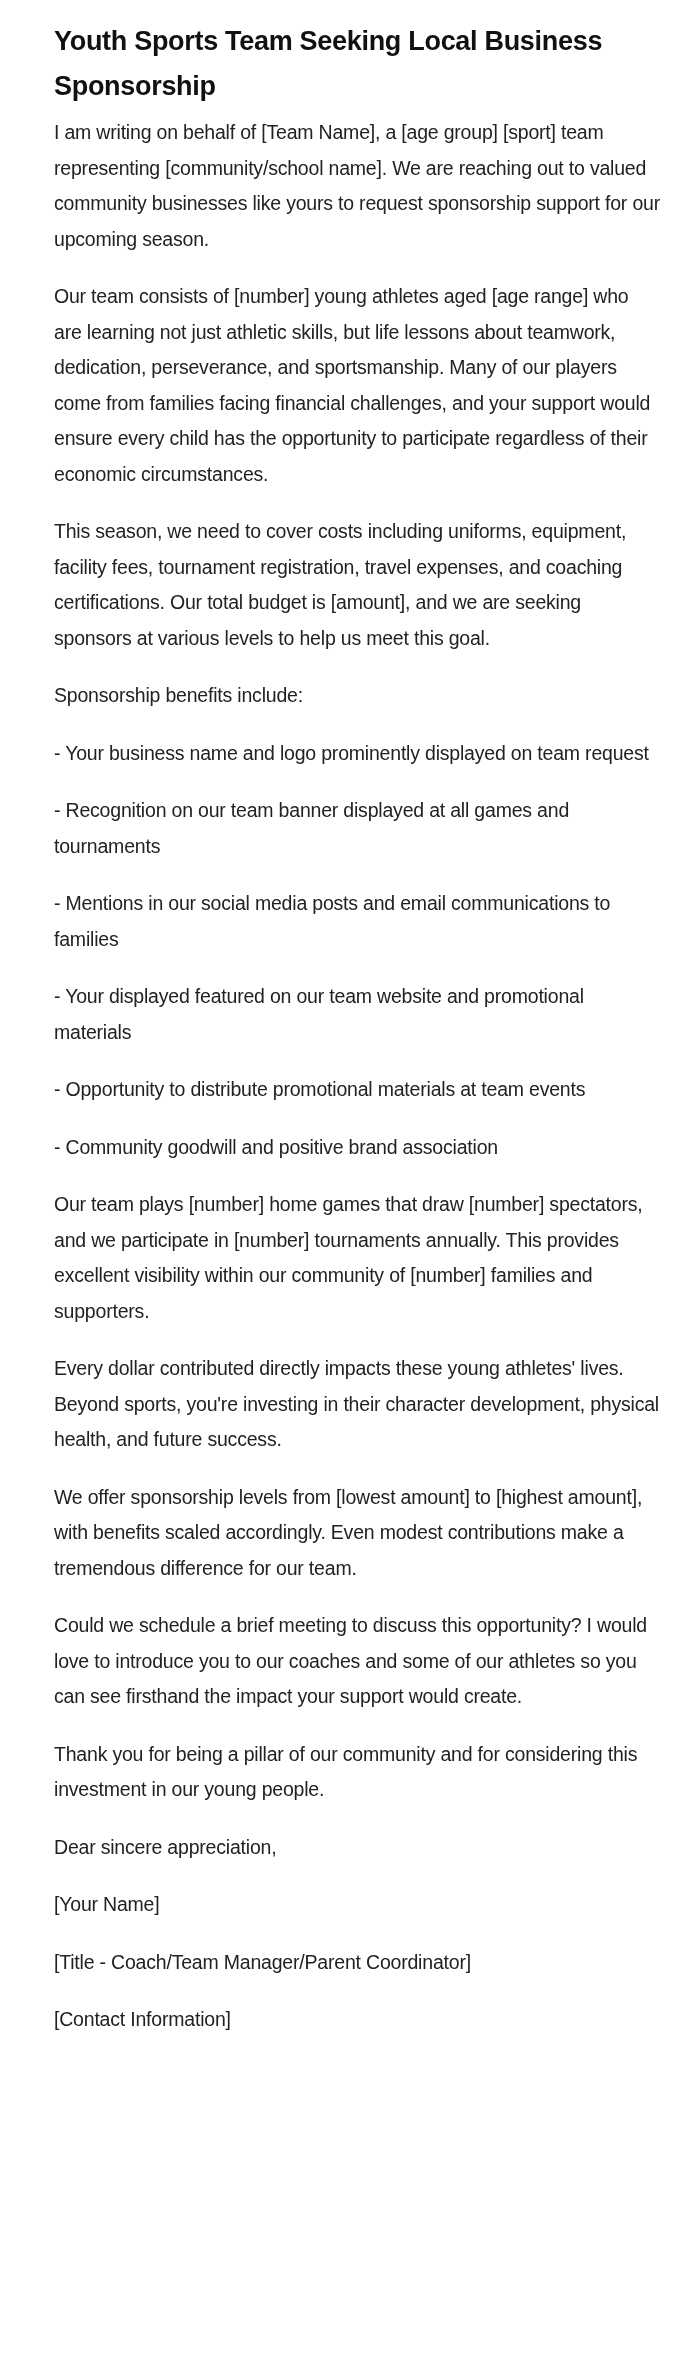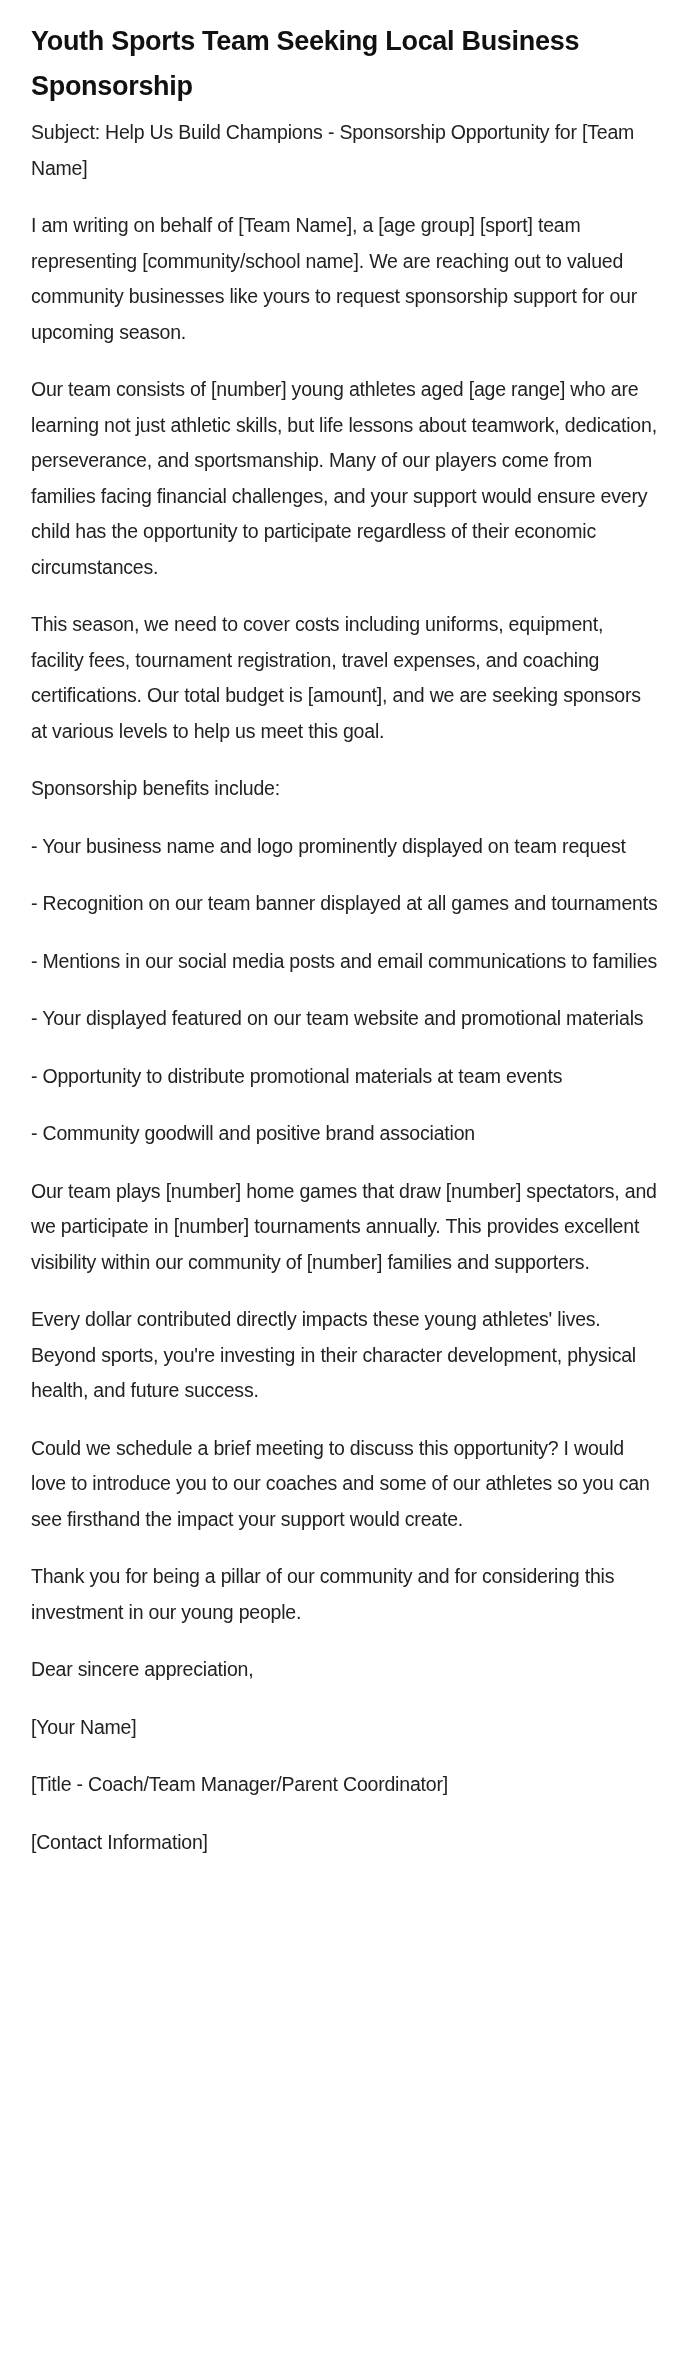--- a/index.html
+++ b/index.html
@@ -1,37 +1,37 @@
 <!DOCTYPE html>
 <html><head>
 <meta charset="utf-8">
 <style>
   html, body { margin: 0; padding: 0; background: #ffffff; }
   body { width: 700px; min-height: 2353px; }
-  .page { padding: 19px 40px 40px 31px; color: #1a1a1a; font-family: "Liberation Sans", sans-serif; }
+  .page { padding: 19px 40px 40px 54px; color: #1a1a1a; font-family: "Liberation Sans", sans-serif; }
   .title { font-size: 27px; font-weight: bold; line-height: 45px; margin: 0 0 6px 0; color: #111; letter-spacing: -0.3px; }
   .para { font-size: 19.5px; line-height: 35.5px; margin: 0 0 22px 0; color: #222; letter-spacing: -0.2px; }
 </style>
 </head>
 <body>
 
 <div class="page">
   <h1 class="title">Youth Sports Team Seeking Local Business Sponsorship</h1>
-  <p class="para">Subject: Help Us Build Champions - Sponsorship Opportunity for [Team Name]</p>
   <p class="para">I am writing on behalf of [Team Name], a [age group] [sport] team representing [community/school name]. We are reaching out to valued community businesses like yours to request sponsorship support for our upcoming season.</p>
   <p class="para">Our team consists of [number] young athletes aged [age range] who are learning not just athletic skills, but life lessons about teamwork, dedication, perseverance, and sportsmanship. Many of our players come from families facing financial challenges, and your support would ensure every child has the opportunity to participate regardless of their economic circumstances.</p>
   <p class="para">This season, we need to cover costs including uniforms, equipment, facility fees, tournament registration, travel expenses, and coaching certifications. Our total budget is [amount], and we are seeking sponsors at various levels to help us meet this goal.</p>
   <p class="para">Sponsorship benefits include:</p>
   <p class="para">- Your business name and logo prominently displayed on team request</p>
   <p class="para">- Recognition on our team banner displayed at all games and tournaments</p>
   <p class="para">- Mentions in our social media posts and email communications to families</p>
   <p class="para">- Your displayed featured on our team website and promotional materials</p>
   <p class="para">- Opportunity to distribute promotional materials at team events</p>
   <p class="para">- Community goodwill and positive brand association</p>
   <p class="para">Our team plays [number] home games that draw [number] spectators, and we participate in [number] tournaments annually. This provides excellent visibility within our community of [number] families and supporters.</p>
   <p class="para">Every dollar contributed directly impacts these young athletes' lives. Beyond sports, you're investing in their character development, physical health, and future success.</p>
+  <p class="para">We offer sponsorship levels from [lowest amount] to [highest amount], with benefits scaled accordingly. Even modest contributions make a tremendous difference for our team.</p>
   <p class="para">Could we schedule a brief meeting to discuss this opportunity? I would love to introduce you to our coaches and some of our athletes so you can see firsthand the impact your support would create.</p>
   <p class="para">Thank you for being a pillar of our community and for considering this investment in our young people.</p>
   <p class="para">Dear sincere appreciation,</p>
   <p class="para">[Your Name]</p>
   <p class="para">[Title - Coach/Team Manager/Parent Coordinator]</p>
   <p class="para">[Contact Information]</p>
 </div>
 
 </body></html>

